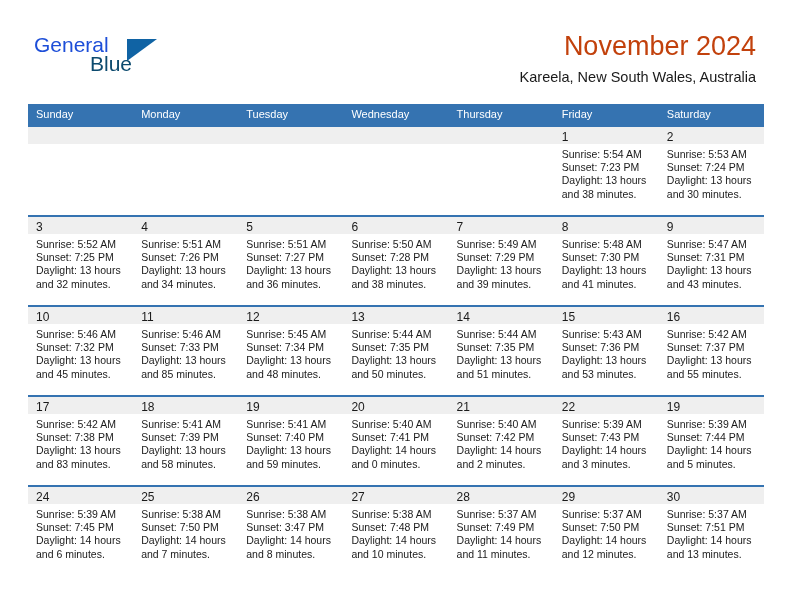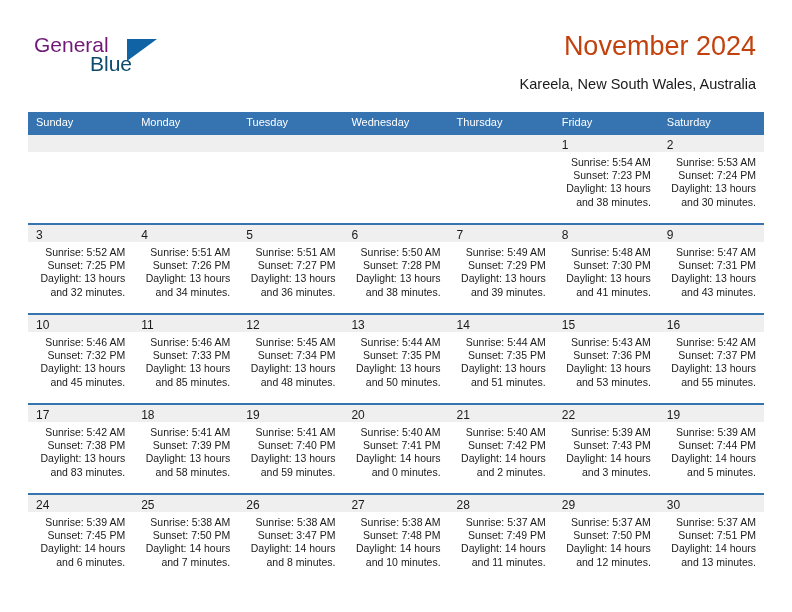--- a/index.html
+++ b/index.html
@@ -35,21 +35,21 @@
     top: 33px;
     width: 190px;
     height: 50px;
   }
   .logo-general {
     position: absolute;
     left: 6px;
     top: 0px;
     font-size: 21px;
     letter-spacing: 0px;
-    color: #701a75;
+    color: #1d4ed8;
     line-height: 24px;
     white-space: nowrap;
   }
   .logo-blue {
     position: absolute;
     left: 62px;
     top: 19px;
     font-size: 21px;
     color: #0c4a6e;
     line-height: 24px;
@@ -76,37 +76,36 @@
     font-weight: normal;
     color: #c2410c;
     line-height: 32px;
     white-space: nowrap;
   }
   .cal-subtitle {
     font-size: 14.5px;
     font-weight: normal;
     color: #1a1a1a;
     line-height: 20px;
-    margin-top: 12px;
+    margin-top: 5px;
     white-space: nowrap;
   }
 
   
   .calendar {
     position: absolute;
     left: 28px;
     top: 104px;
     width: 736px;
   }
   .weekday-row {
     display: flex;
     width: 100%;
     background: #3573b1;
     height: 21px;
-    margin-top: 8px;
   }
   .weekday {
     flex: 1 1 0;
     color: #ffffff;
     font-size: 11px;
     line-height: 21px;
     padding-left: 8px;
     box-sizing: border-box;
     white-space: nowrap;
     overflow: hidden;
@@ -136,21 +135,20 @@
     font-size: 12px;
     line-height: 17px;
     padding-left: 8px;
     color: #1a1a1a;
   }
   .day-info {
     padding: 4px 8px 0 8px;
     font-size: 10.5px;
     line-height: 13.2px;
     color: #1a1a1a;
-    text-align: right;
   }
   .day-info div {
     white-space: nowrap;
   }
 </style>
 </head>
 <body>
 
 <div class="page">
 

